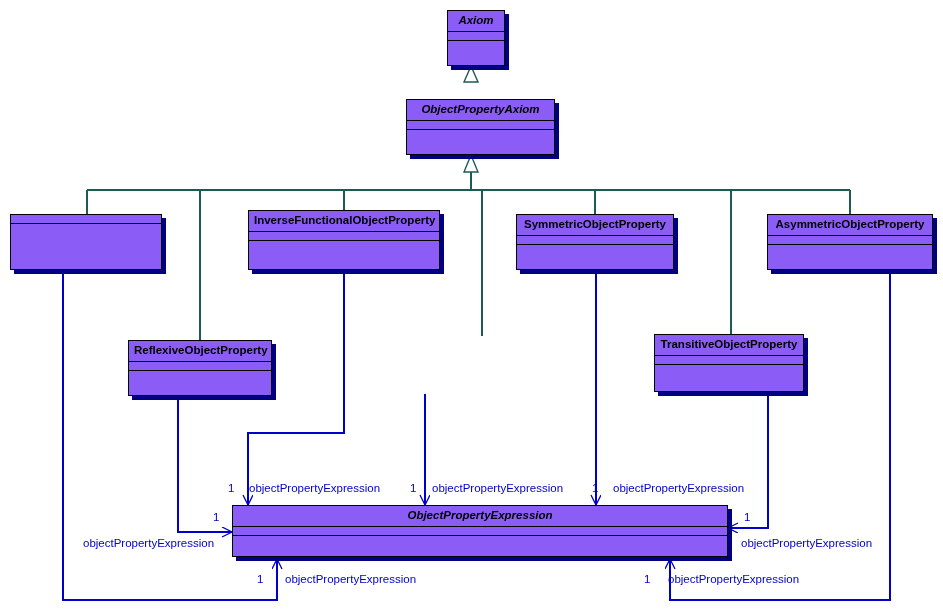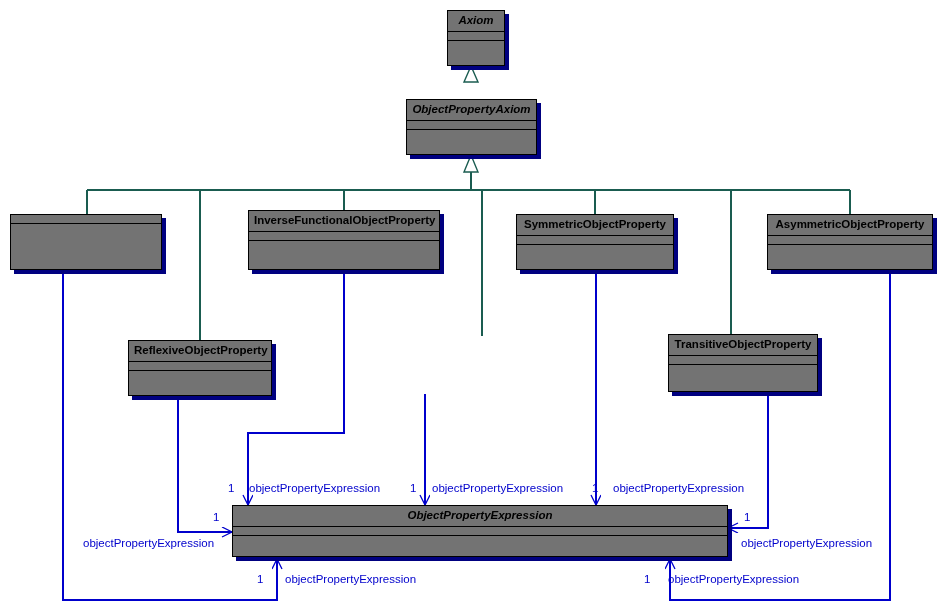--- a/index.html
+++ b/index.html
@@ -1,21 +1,21 @@
 <!DOCTYPE html>
 <html><head>
 <meta charset="utf-8">
 <style>
   html,body{margin:0;padding:0;background:#ffffff;}
   body{width:943px;height:615px;overflow:hidden;
        font-family:"Liberation Sans","DejaVu Sans",sans-serif;}
   #stage{position:relative;width:943px;height:615px;}
 
   
-  .umlbox{position:absolute;box-sizing:border-box;background:#737373;
+  .umlbox{position:absolute;box-sizing:border-box;background:#8b5cf6;
           border:1px solid #000000;box-shadow:4px 4px 0 0 #000080;}
   .umlbox .cname{box-sizing:border-box;width:100%;text-align:center;
           font-size:11.5px;font-weight:bold;color:#000000;
           border-bottom:1px solid #000000;line-height:1;
           padding:4px 5px 4px 5px;white-space:nowrap;}
   .umlbox.abstract .cname{font-style:italic;}
   .umlbox .attrs{box-sizing:border-box;width:100%;height:9px;
           border-bottom:1px solid #000000;}
   .umlbox .ops{box-sizing:border-box;width:100%;flex:1;}
   .umlbox{display:flex;flex-direction:column;}
@@ -82,21 +82,21 @@
       <path d="M890,270 L890,600 L670,600 L670,559" marker-end="url(#oa)"></path>
     </g>
   </svg>
 
   <div class="umlbox abstract" style="left:447px;top:10px;width:58px;height:56px;">
     <div class="cname">Axiom</div>
     <div class="attrs"></div>
     <div class="ops"></div>
   </div>
 
-  <div class="umlbox abstract" style="left:406px;top:99px;width:131px;height:56px;">
+  <div class="umlbox abstract" style="left:406px;top:99px;width:149px;height:56px;">
     <div class="cname">ObjectPropertyAxiom</div>
     <div class="attrs"></div>
     <div class="ops"></div>
   </div>
 
   <div class="umlbox" style="left:10px;top:214px;width:152px;height:56px;">
     <div class="attrs"></div>
     <div class="ops"></div>
   </div>
 
@@ -118,21 +118,21 @@
     <div class="ops"></div>
   </div>
 
   <div class="umlbox" style="left:128px;top:340px;width:144px;height:56px;justify-content:space-between;">
     <div class="cname">ReflexiveObjectProperty</div>
     <div class="attrs"></div>
     <div class="ops"></div>
   </div>
 
 
-  <div class="umlbox" style="left:654px;top:334px;width:150px;height:58px;margin-left:14px;">
+  <div class="umlbox" style="left:654px;top:334px;width:150px;height:58px;">
     <div class="cname">TransitiveObjectProperty</div>
     <div class="attrs"></div>
     <div class="ops"></div>
   </div>
 
   <div class="umlbox abstract" style="left:232px;top:505px;width:496px;height:52px;">
     <div class="cname">ObjectPropertyExpression</div>
     <div class="attrs"></div>
     <div class="ops"></div>
   </div>

